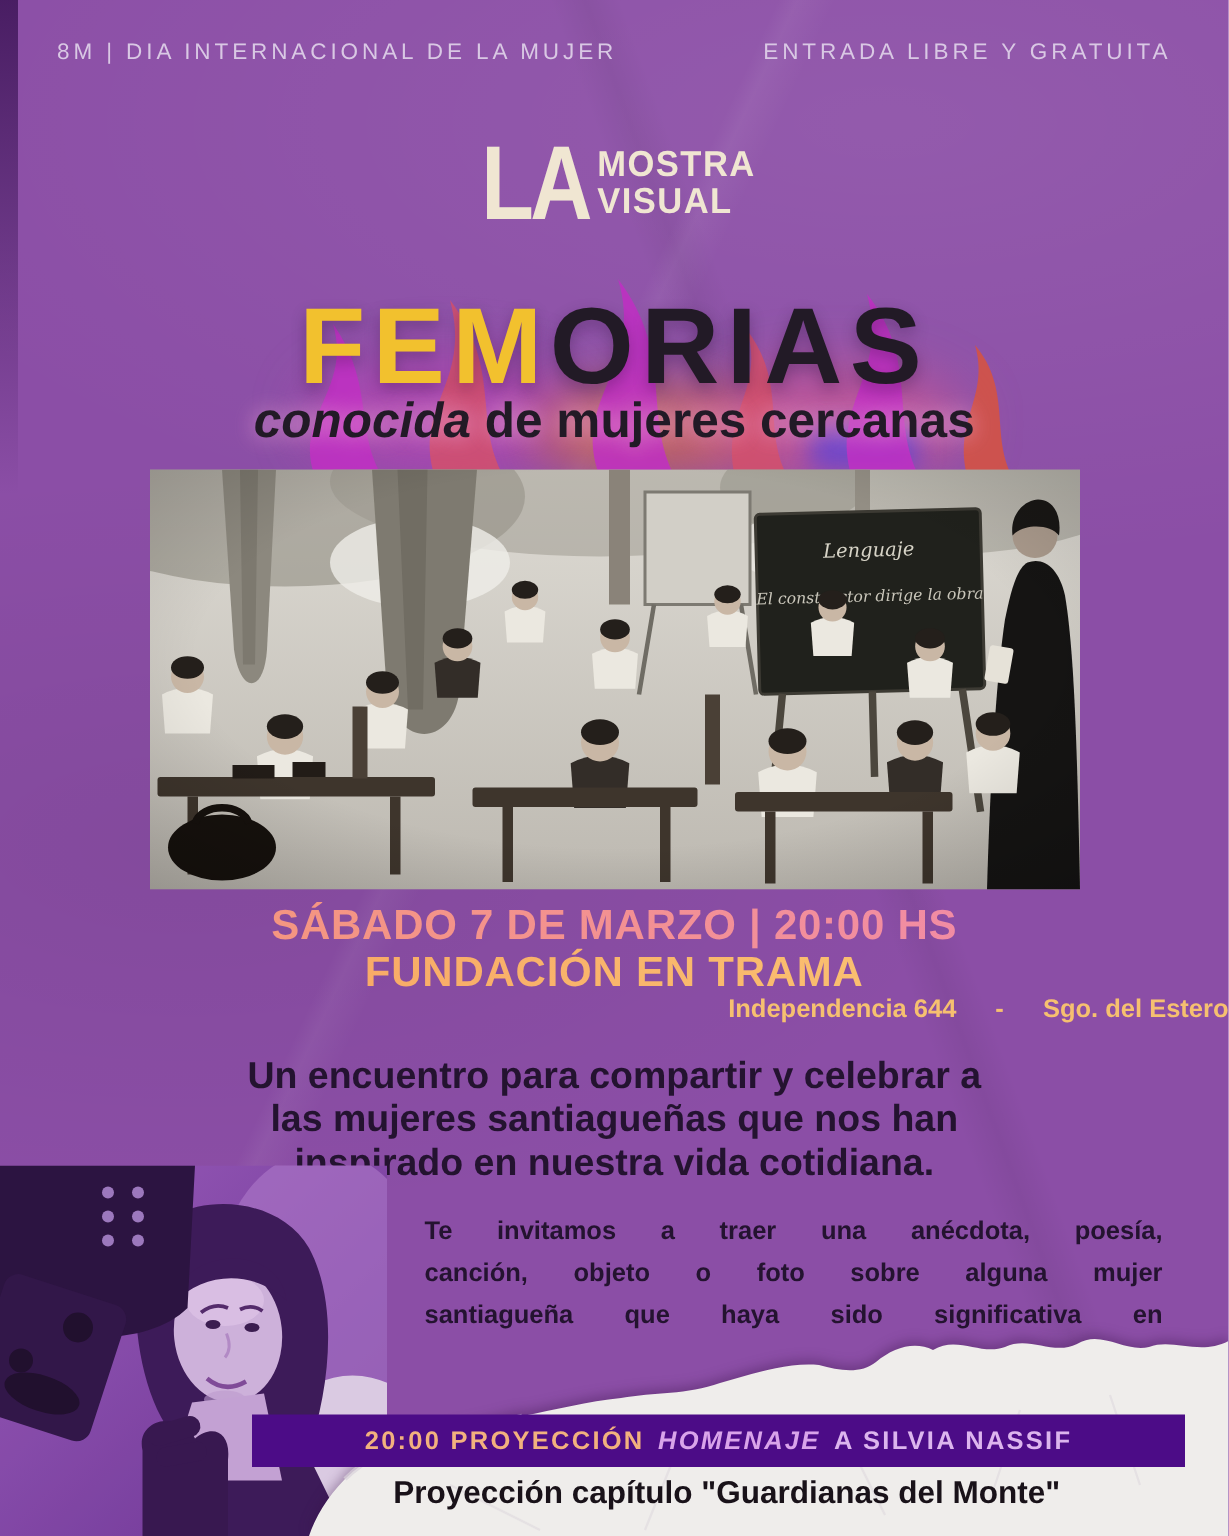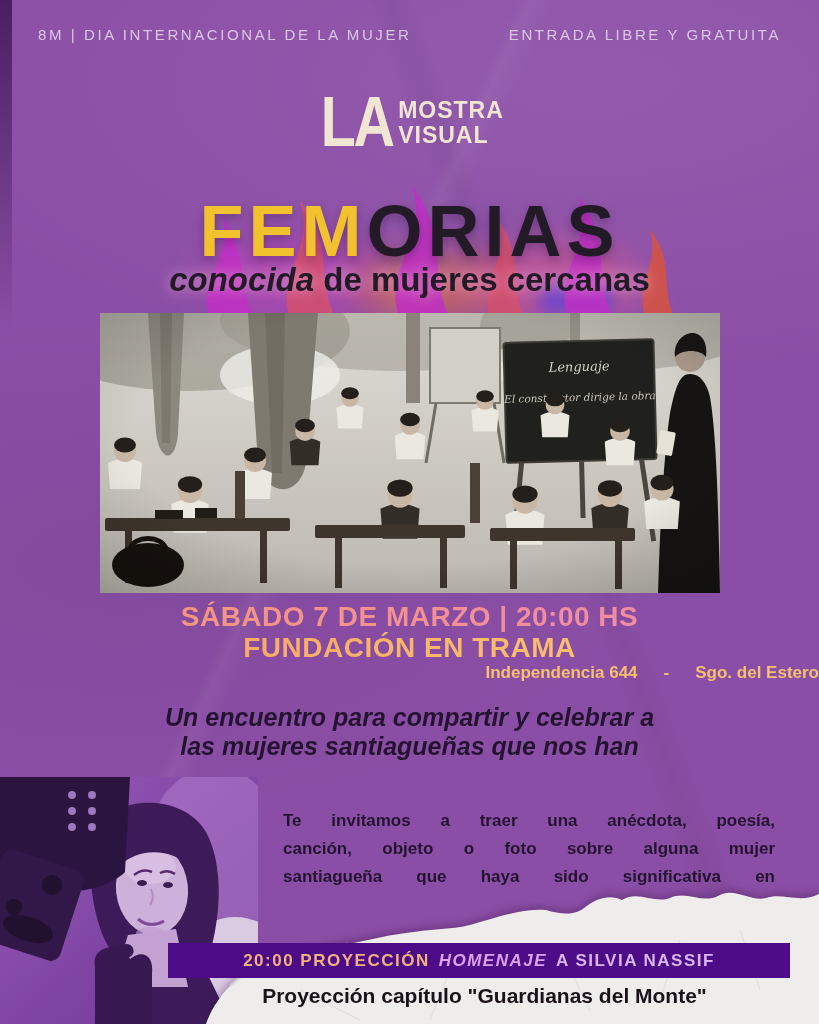--- a/index.html
+++ b/index.html
@@ -59,21 +59,21 @@
   .grad1{background:linear-gradient(90deg,var(--date-salmon,#F5977C) 15%,var(--date-pink,#F18BA8) 85%);
     -webkit-background-clip:text;background-clip:text;color:transparent;}
   .grad2{background:linear-gradient(90deg,var(--date-orange,#F7A263) 10%,var(--date-gold,#FBC874) 90%);
     -webkit-background-clip:text;background-clip:text;color:transparent;}
   .address{position:absolute;top:663px;left:0;right:0;text-align:right;z-index:2;
     font-size:17px;font-weight:600;color:var(--address-gold,#F6C070);}
   .address .sep{margin:0 26px;}
 
   
   .intro{position:absolute;top:703px;left:100px;width:619px;z-index:2;text-align:center;
-    font-size:25px;line-height:29px;font-style:italic;font-weight:700;
+    font-size:25px;line-height:29px;font-weight:700;
     color:var(--body-dark,#241330);}
 
   
   .invitation{position:absolute;left:283px;top:807px;width:492px;z-index:2;
     font-size:17px;line-height:28px;font-weight:600;color:var(--body-dark,#241330);}
   .invitation .just{text-align:justify;text-align-last:justify;}
 
   
   .portrait{position:absolute;left:0;top:777px;width:258px;height:247px;z-index:2;}
 
@@ -224,20 +224,21 @@
 
   <div class="date-line date-line1 grad1">SÁBADO 7 DE MARZO | 20:00 HS</div>
   <div class="date-line date-line2 grad2">FUNDACIÓN EN TRAMA</div>
   <div class="address">
     <span>Independencia 644</span><span class="sep">-</span><span>Sgo. del Estero</span>
   </div>
 
   <div class="intro">
     <div>Un encuentro para compartir y celebrar a</div>
     <div>las mujeres santiagueñas que nos han</div>
+    <div>inspirado en nuestra vida cotidiana.</div>
   </div>
 
   <div class="invitation">
     <div class="just">Te invitamos a traer una anécdota, poesía,</div>
     <div class="just">canción, objeto o foto sobre alguna mujer</div>
     <div class="just">santiagueña que haya sido significativa en</div>
   </div>
 
   <svg class="portrait" viewBox="0 0 258 247">
     <defs>

